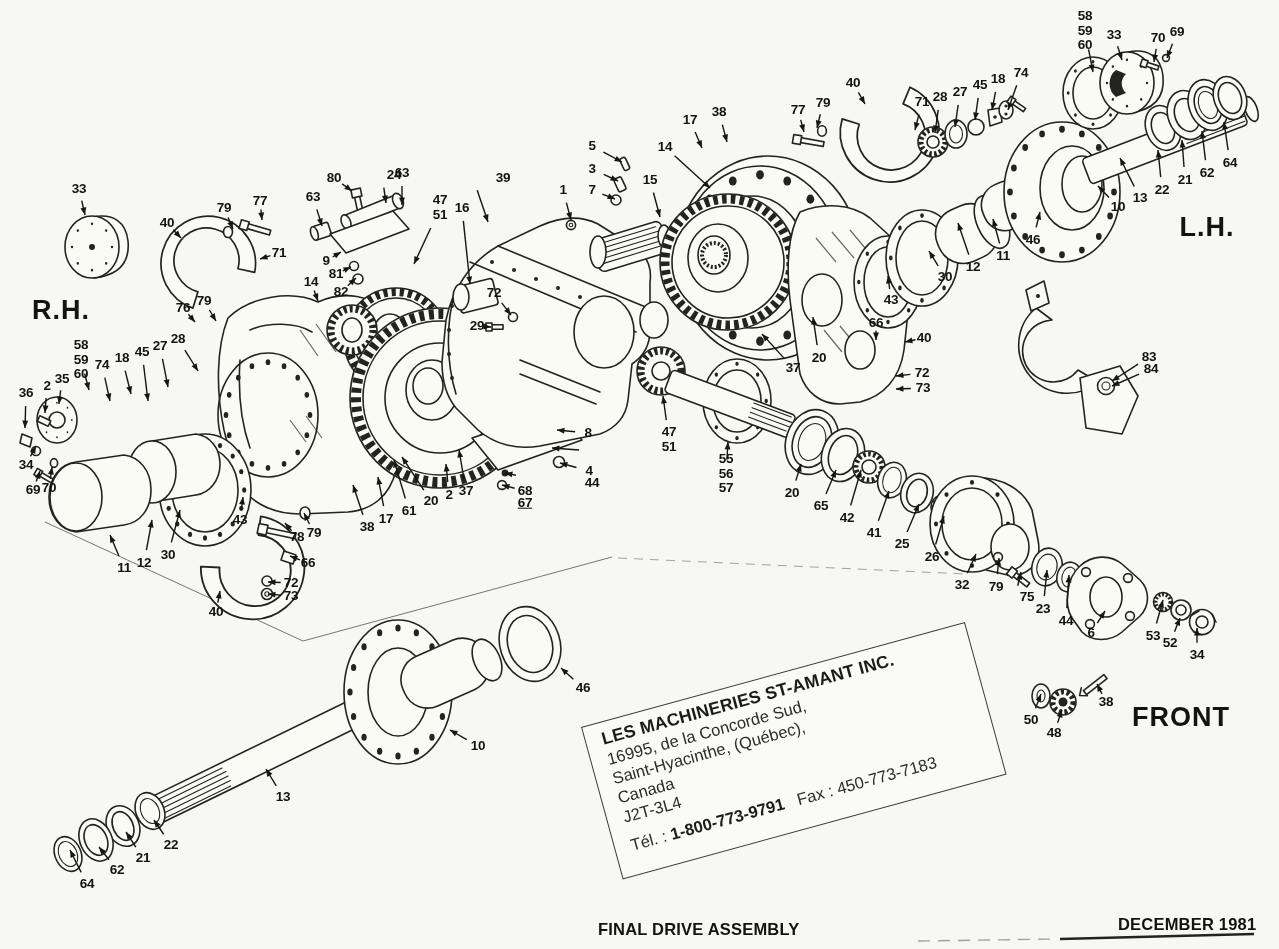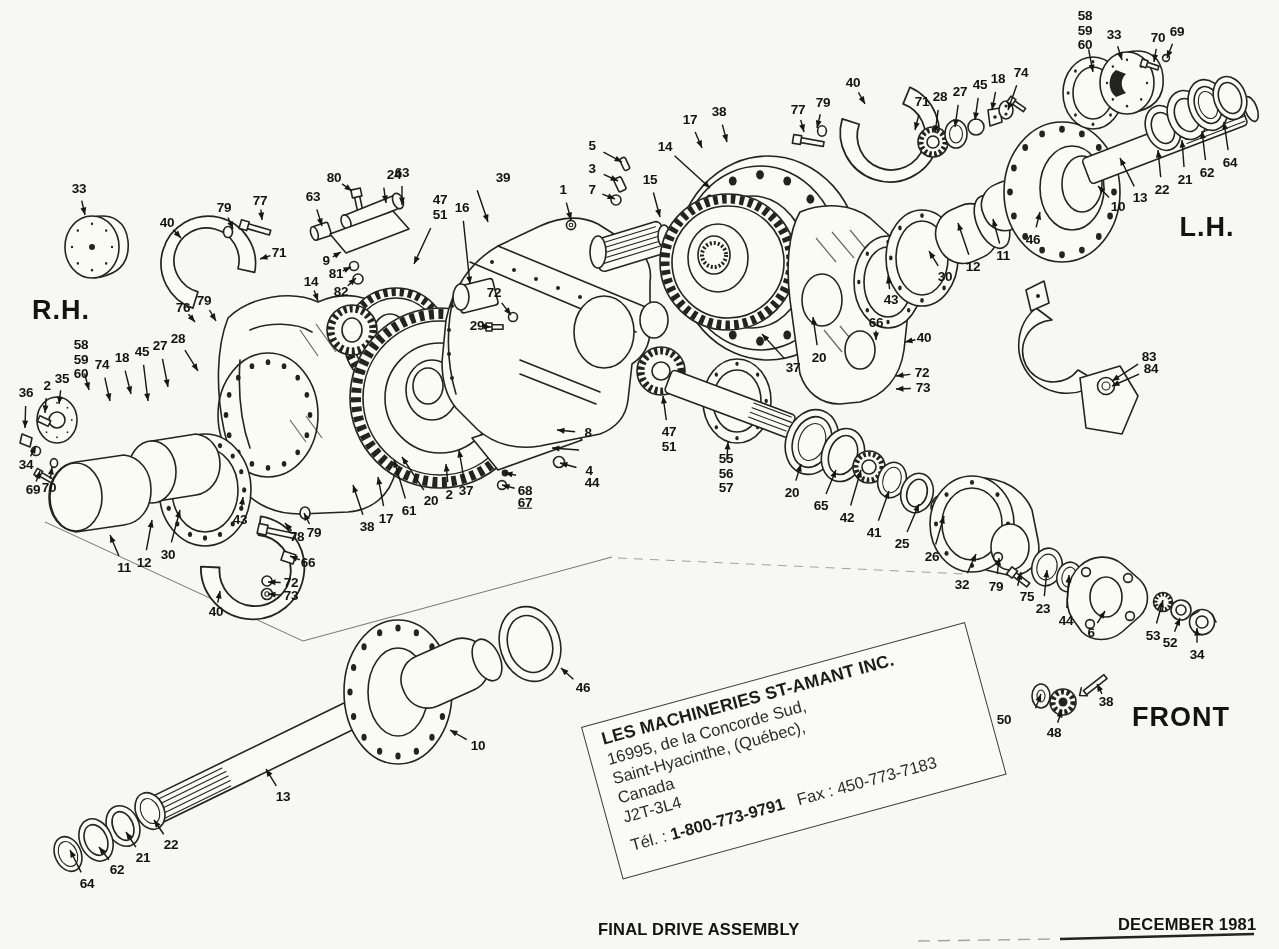--- a/index.html
+++ b/index.html
@@ -761,21 +761,21 @@
     <div class="callout" style="left: 932px; top: 557px;">26</div>
     <div class="callout" style="left: 962px; top: 585px;">32</div>
     <div class="callout" style="left: 996px; top: 587px;">79</div>
     <div class="callout" style="left: 1015px; top: 597px; margin-left: 12px;">75</div>
     <div class="callout" style="left: 1043px; top: 609px;">23</div>
     <div class="callout" style="left: 1066px; top: 621px;">44</div>
     <div class="callout" style="left: 1091px; top: 633px;">6</div>
     <div class="callout" style="left: 1153px; top: 636px;">53</div>
     <div class="callout" style="left: 1170px; top: 643px;">52</div>
     <div class="callout" style="left: 1197px; top: 655px;">34</div>
-    <div class="callout" style="left: 1004px; top: 720px;">50</div>
+    <div class="callout" style="left: 1031px; top: 720px;">50</div>
     <div class="callout" style="left: 1054px; top: 733px;">48</div>
     <div class="callout" style="left: 1106px; top: 702px;">38</div>
     <div class="callout" style="left: 478px; top: 746px;">10</div>
     <div class="callout" style="left: 583px; top: 688px;">46</div>
     <div class="callout" style="left: 283px; top: 797px;">13</div>
     <div class="callout" style="left: 171px; top: 845px;">22</div>
     <div class="callout" style="left: 143px; top: 858px;">21</div>
     <div class="callout" style="left: 117px; top: 870px;">62</div>
     <div class="callout" style="left: 87px; top: 884px;">64</div>
     <div class="corner-label" style="left: 61px; top: 310px;">R.H.</div>

